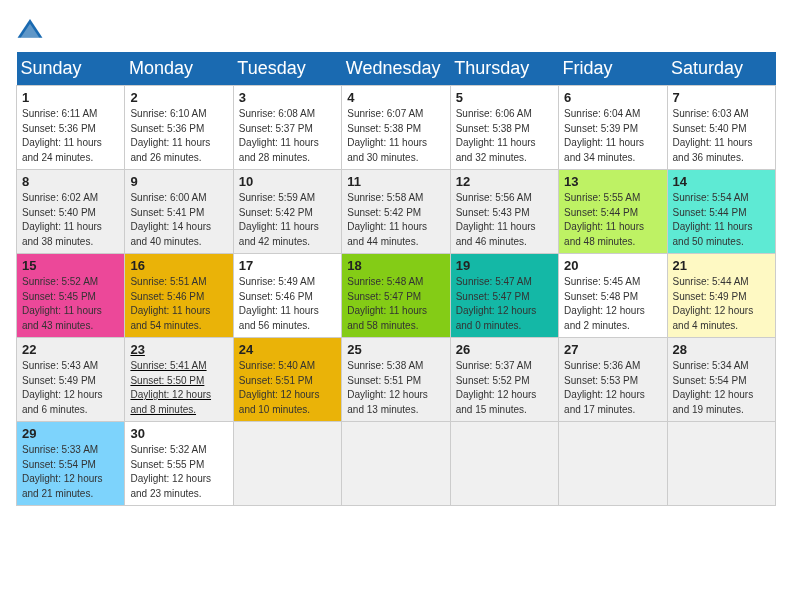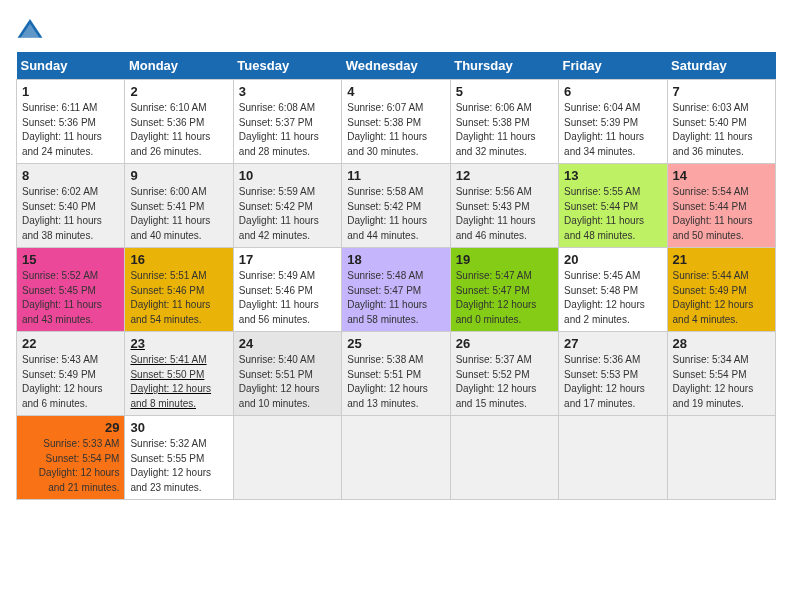--- a/index.html
+++ b/index.html
@@ -47,22 +47,22 @@
     table {
       width: 100%;
       border-collapse: collapse;
       font-size: 11px;
     }
     thead tr th {
       background-color: #1a6ab1;
       color: #fff;
       padding: 6px 4px;
       text-align: left;
-      font-size: 13px;
-      font-weight: bold;
+      font-size: 18px;
+      font-weight: normal;
     }
     tbody tr td {
       border: 1px solid #ccc;
       padding: 4px 5px;
       vertical-align: top;
       width: 107px;
       background: #fff;
     }
     tbody tr:nth-child(odd) td {
       background: #f9f9f9;
@@ -184,21 +184,21 @@
           <span>Sunrise: 6:02 AM</span><br>
           <span>Sunset: 5:40 PM</span><br>
           <span>Daylight: 11 hours and 38 minutes.</span>
         </div>
       </td>
         <td style="background: rgb(239, 239, 239);">
         <span class="day-num">9</span>
         <div class="day-info">
           <span>Sunrise: 6:00 AM</span><br>
           <span>Sunset: 5:41 PM</span><br>
-          <span>Daylight: 11 hours and 40 minutes.</span>
+          <span>Daylight: 14 hours and 40 minutes.</span>
         </div>
       </td>
         <td style="background: rgb(239, 239, 239);">
         <span class="day-num">10</span>
         <div class="day-info">
           <span>Sunrise: 5:59 AM</span><br>
           <span>Sunset: 5:42 PM</span><br>
           <span>Daylight: 11 hours and 42 minutes.</span>
         </div>
       </td>
@@ -219,21 +219,21 @@
         </div>
       </td>
         <td style="background: #bef264; margin-left: 48px;">
         <span class="day-num">13</span>
         <div class="day-info">
           <span>Sunrise: 5:55 AM</span><br>
           <span>Sunset: 5:44 PM</span><br>
           <span>Daylight: 11 hours and 48 minutes.</span>
         </div>
       </td>
-        <td style="background: #fca5a5; margin-left: 8px;">
+        <td style="background: #5eead4; margin-left: 8px;">
         <span class="day-num">14</span>
         <div class="day-info">
           <span>Sunrise: 5:54 AM</span><br>
           <span>Sunset: 5:44 PM</span><br>
           <span>Daylight: 11 hours and 50 minutes.</span>
         </div>
       </td>
       </tr>
       <tr>
         <td style="background: #ec4899;">
@@ -253,45 +253,45 @@
         </div>
       </td>
         <td style="background: rgb(255, 255, 255);">
         <span class="day-num">17</span>
         <div class="day-info">
           <span>Sunrise: 5:49 AM</span><br>
           <span>Sunset: 5:46 PM</span><br>
           <span>Daylight: 11 hours and 56 minutes.</span>
         </div>
       </td>
-        <td style="background: #c4b5fd;">
+        <td style="background: #84cc16;">
         <span class="day-num">18</span>
         <div class="day-info">
           <span>Sunrise: 5:48 AM</span><br>
           <span>Sunset: 5:47 PM</span><br>
           <span>Daylight: 11 hours and 58 minutes.</span>
         </div>
       </td>
-        <td style="background: #84cc16;">
+        <td style="background: #14b8a6;">
         <span class="day-num">19</span>
         <div class="day-info">
           <span>Sunrise: 5:47 AM</span><br>
           <span>Sunset: 5:47 PM</span><br>
           <span>Daylight: 12 hours and 0 minutes.</span>
         </div>
       </td>
         <td style="background: rgb(255, 255, 255);">
         <span class="day-num">20</span>
         <div class="day-info">
           <span>Sunrise: 5:45 AM</span><br>
           <span>Sunset: 5:48 PM</span><br>
           <span>Daylight: 12 hours and 2 minutes.</span>
         </div>
       </td>
-        <td style="background: #eab308;">
+        <td style="background: #fef9c3;">
         <span class="day-num">21</span>
         <div class="day-info">
           <span>Sunrise: 5:44 AM</span><br>
           <span>Sunset: 5:49 PM</span><br>
           <span>Daylight: 12 hours and 4 minutes.</span>
         </div>
       </td>
       </tr>
       <tr>
         <td style="background: rgb(239, 239, 239);">
@@ -303,21 +303,21 @@
         </div>
       </td>
         <td style="background: rgb(239, 239, 239); text-decoration: underline;">
         <span class="day-num">23</span>
         <div class="day-info">
           <span>Sunrise: 5:41 AM</span><br>
           <span>Sunset: 5:50 PM</span><br>
           <span>Daylight: 12 hours and 8 minutes.</span>
         </div>
       </td>
-        <td style="background: #e5e5e5; margin-top: 40px;">
+        <td style="background: #eab308; margin-top: 40px;">
         <span class="day-num">24</span>
         <div class="day-info">
           <span>Sunrise: 5:40 AM</span><br>
           <span>Sunset: 5:51 PM</span><br>
           <span>Daylight: 12 hours and 10 minutes.</span>
         </div>
       </td>
         <td style="background: rgb(239, 239, 239);">
         <span class="day-num">25</span>
         <div class="day-info">
@@ -345,21 +345,21 @@
         <td style="background: rgb(239, 239, 239);">
         <span class="day-num">28</span>
         <div class="day-info">
           <span>Sunrise: 5:34 AM</span><br>
           <span>Sunset: 5:54 PM</span><br>
           <span>Daylight: 12 hours and 19 minutes.</span>
         </div>
       </td>
       </tr>
       <tr>
-        <td style="background: #f97316; text-align: right;">
+        <td style="background: #7dd3fc;">
         <span class="day-num">29</span>
         <div class="day-info">
           <span>Sunrise: 5:33 AM</span><br>
           <span>Sunset: 5:54 PM</span><br>
           <span>Daylight: 12 hours and 21 minutes.</span>
         </div>
       </td>
         <td style="background: rgb(255, 255, 255);">
         <span class="day-num">30</span>
         <div class="day-info">

